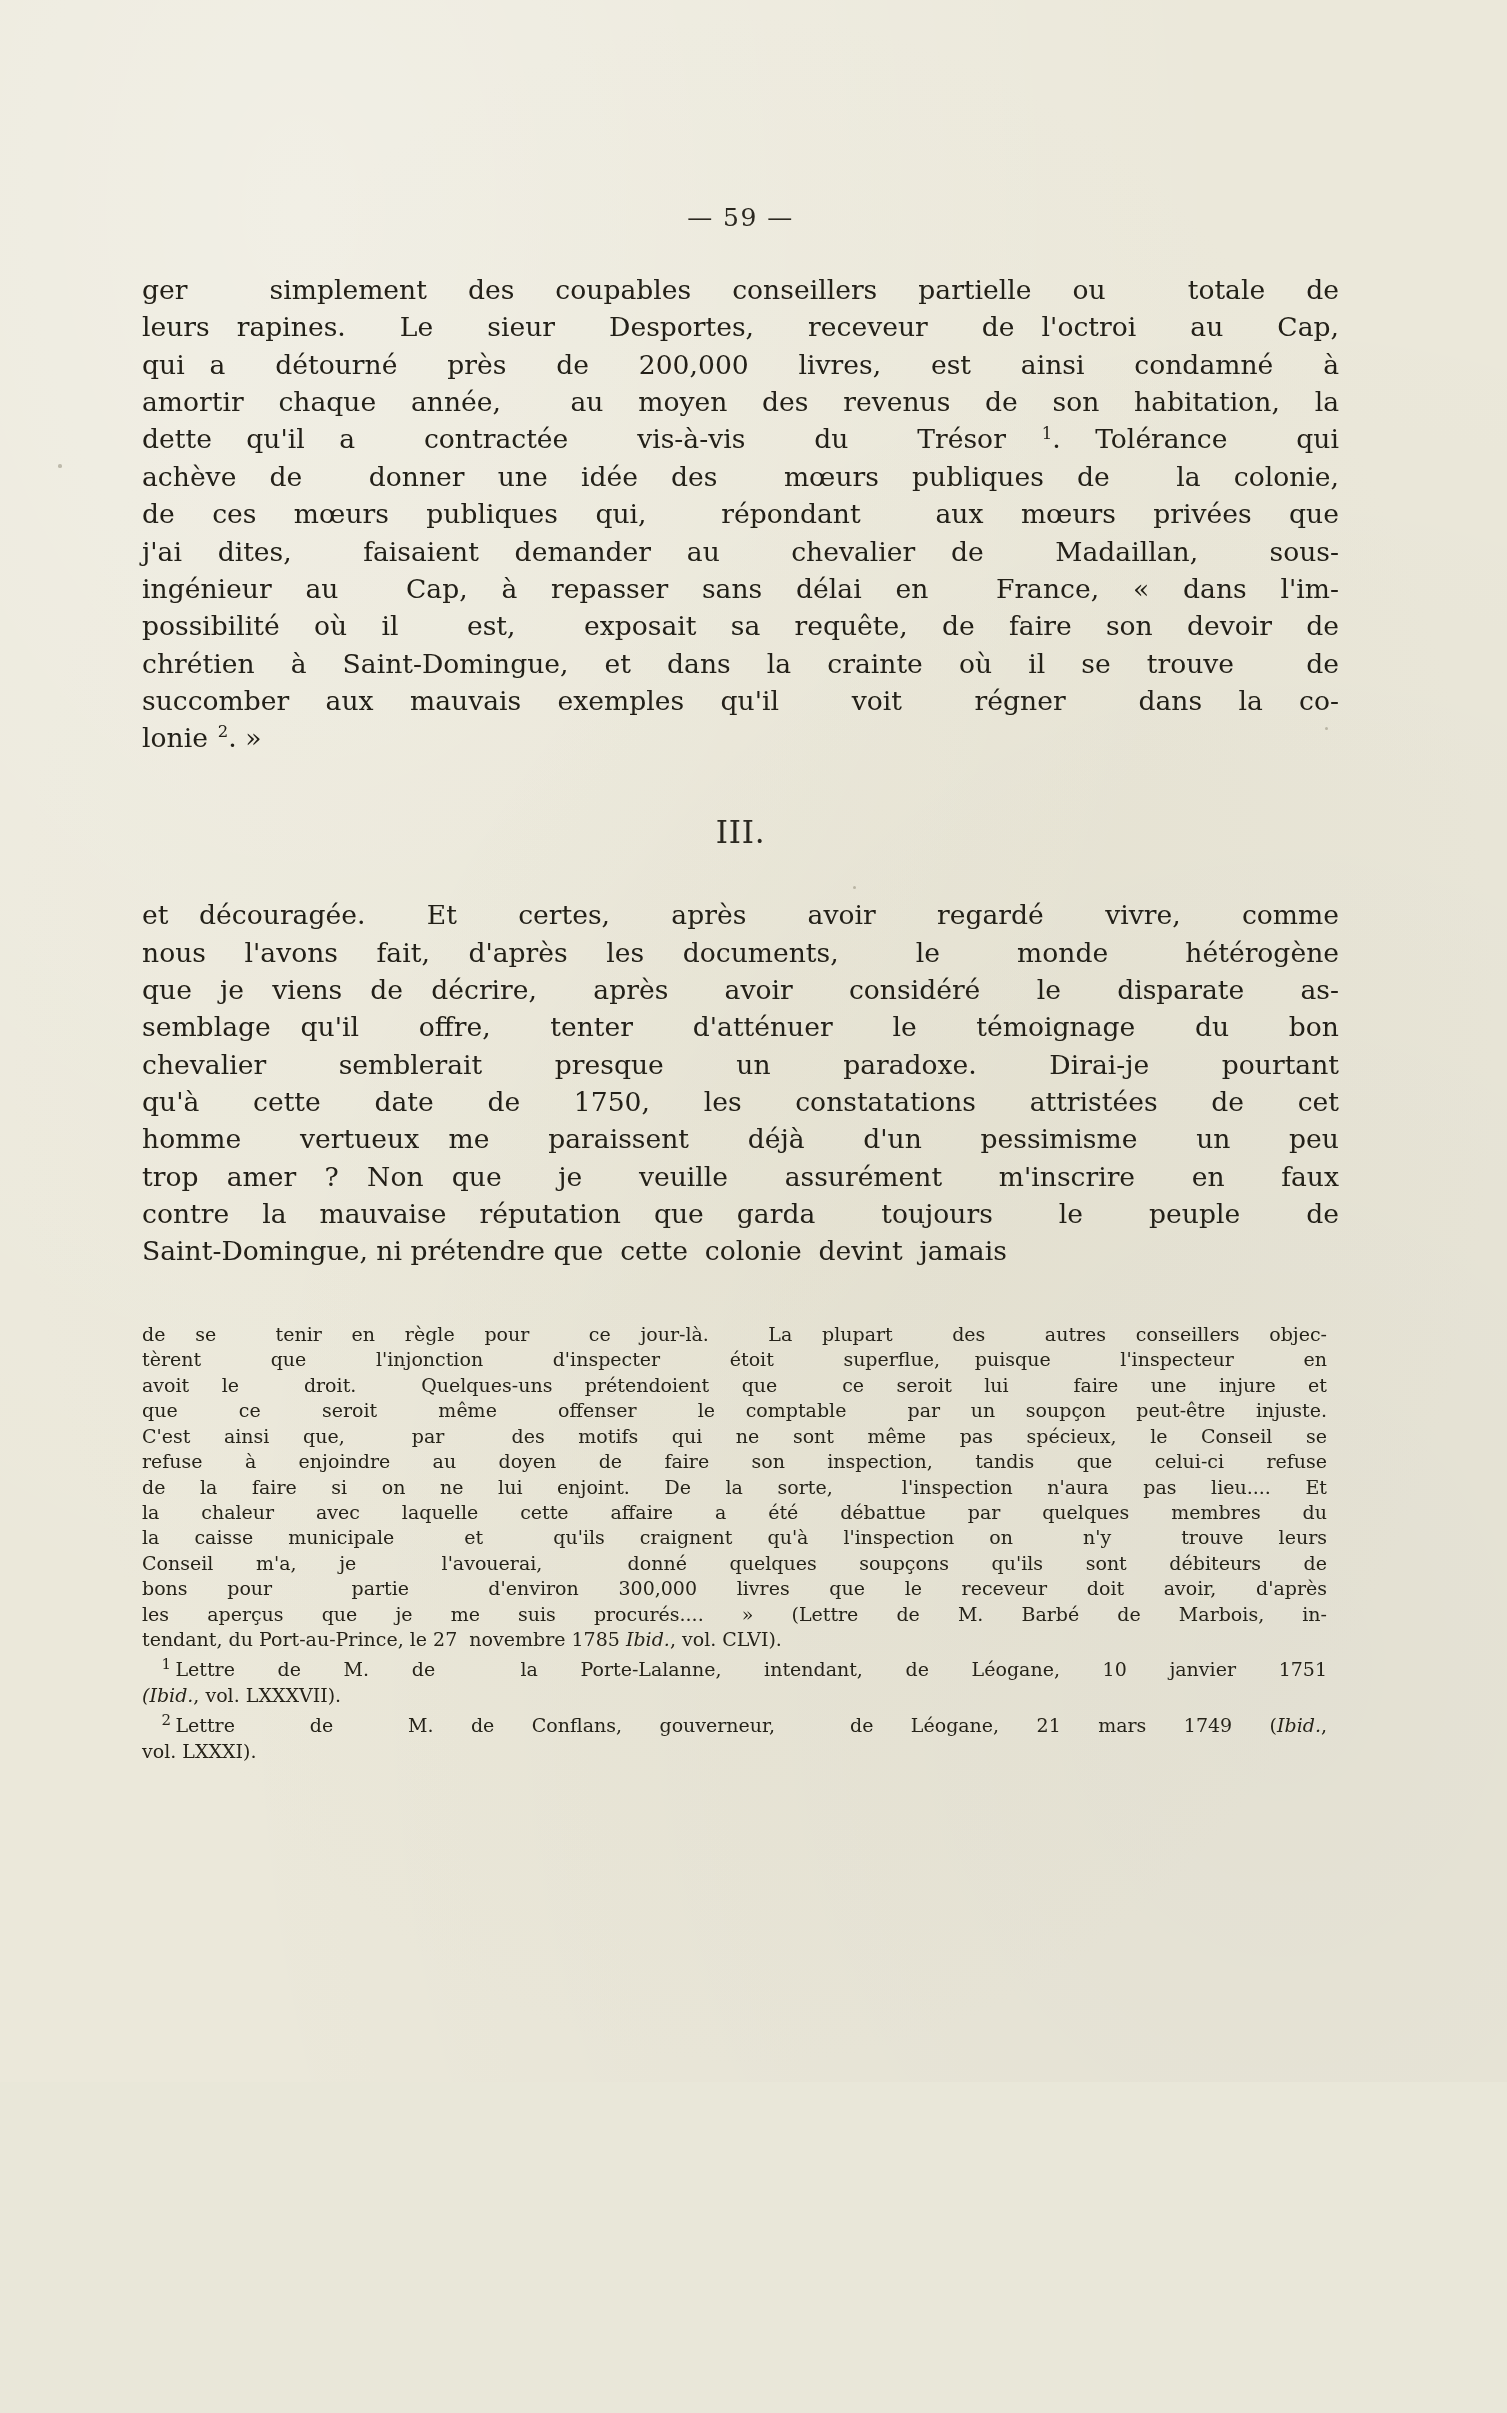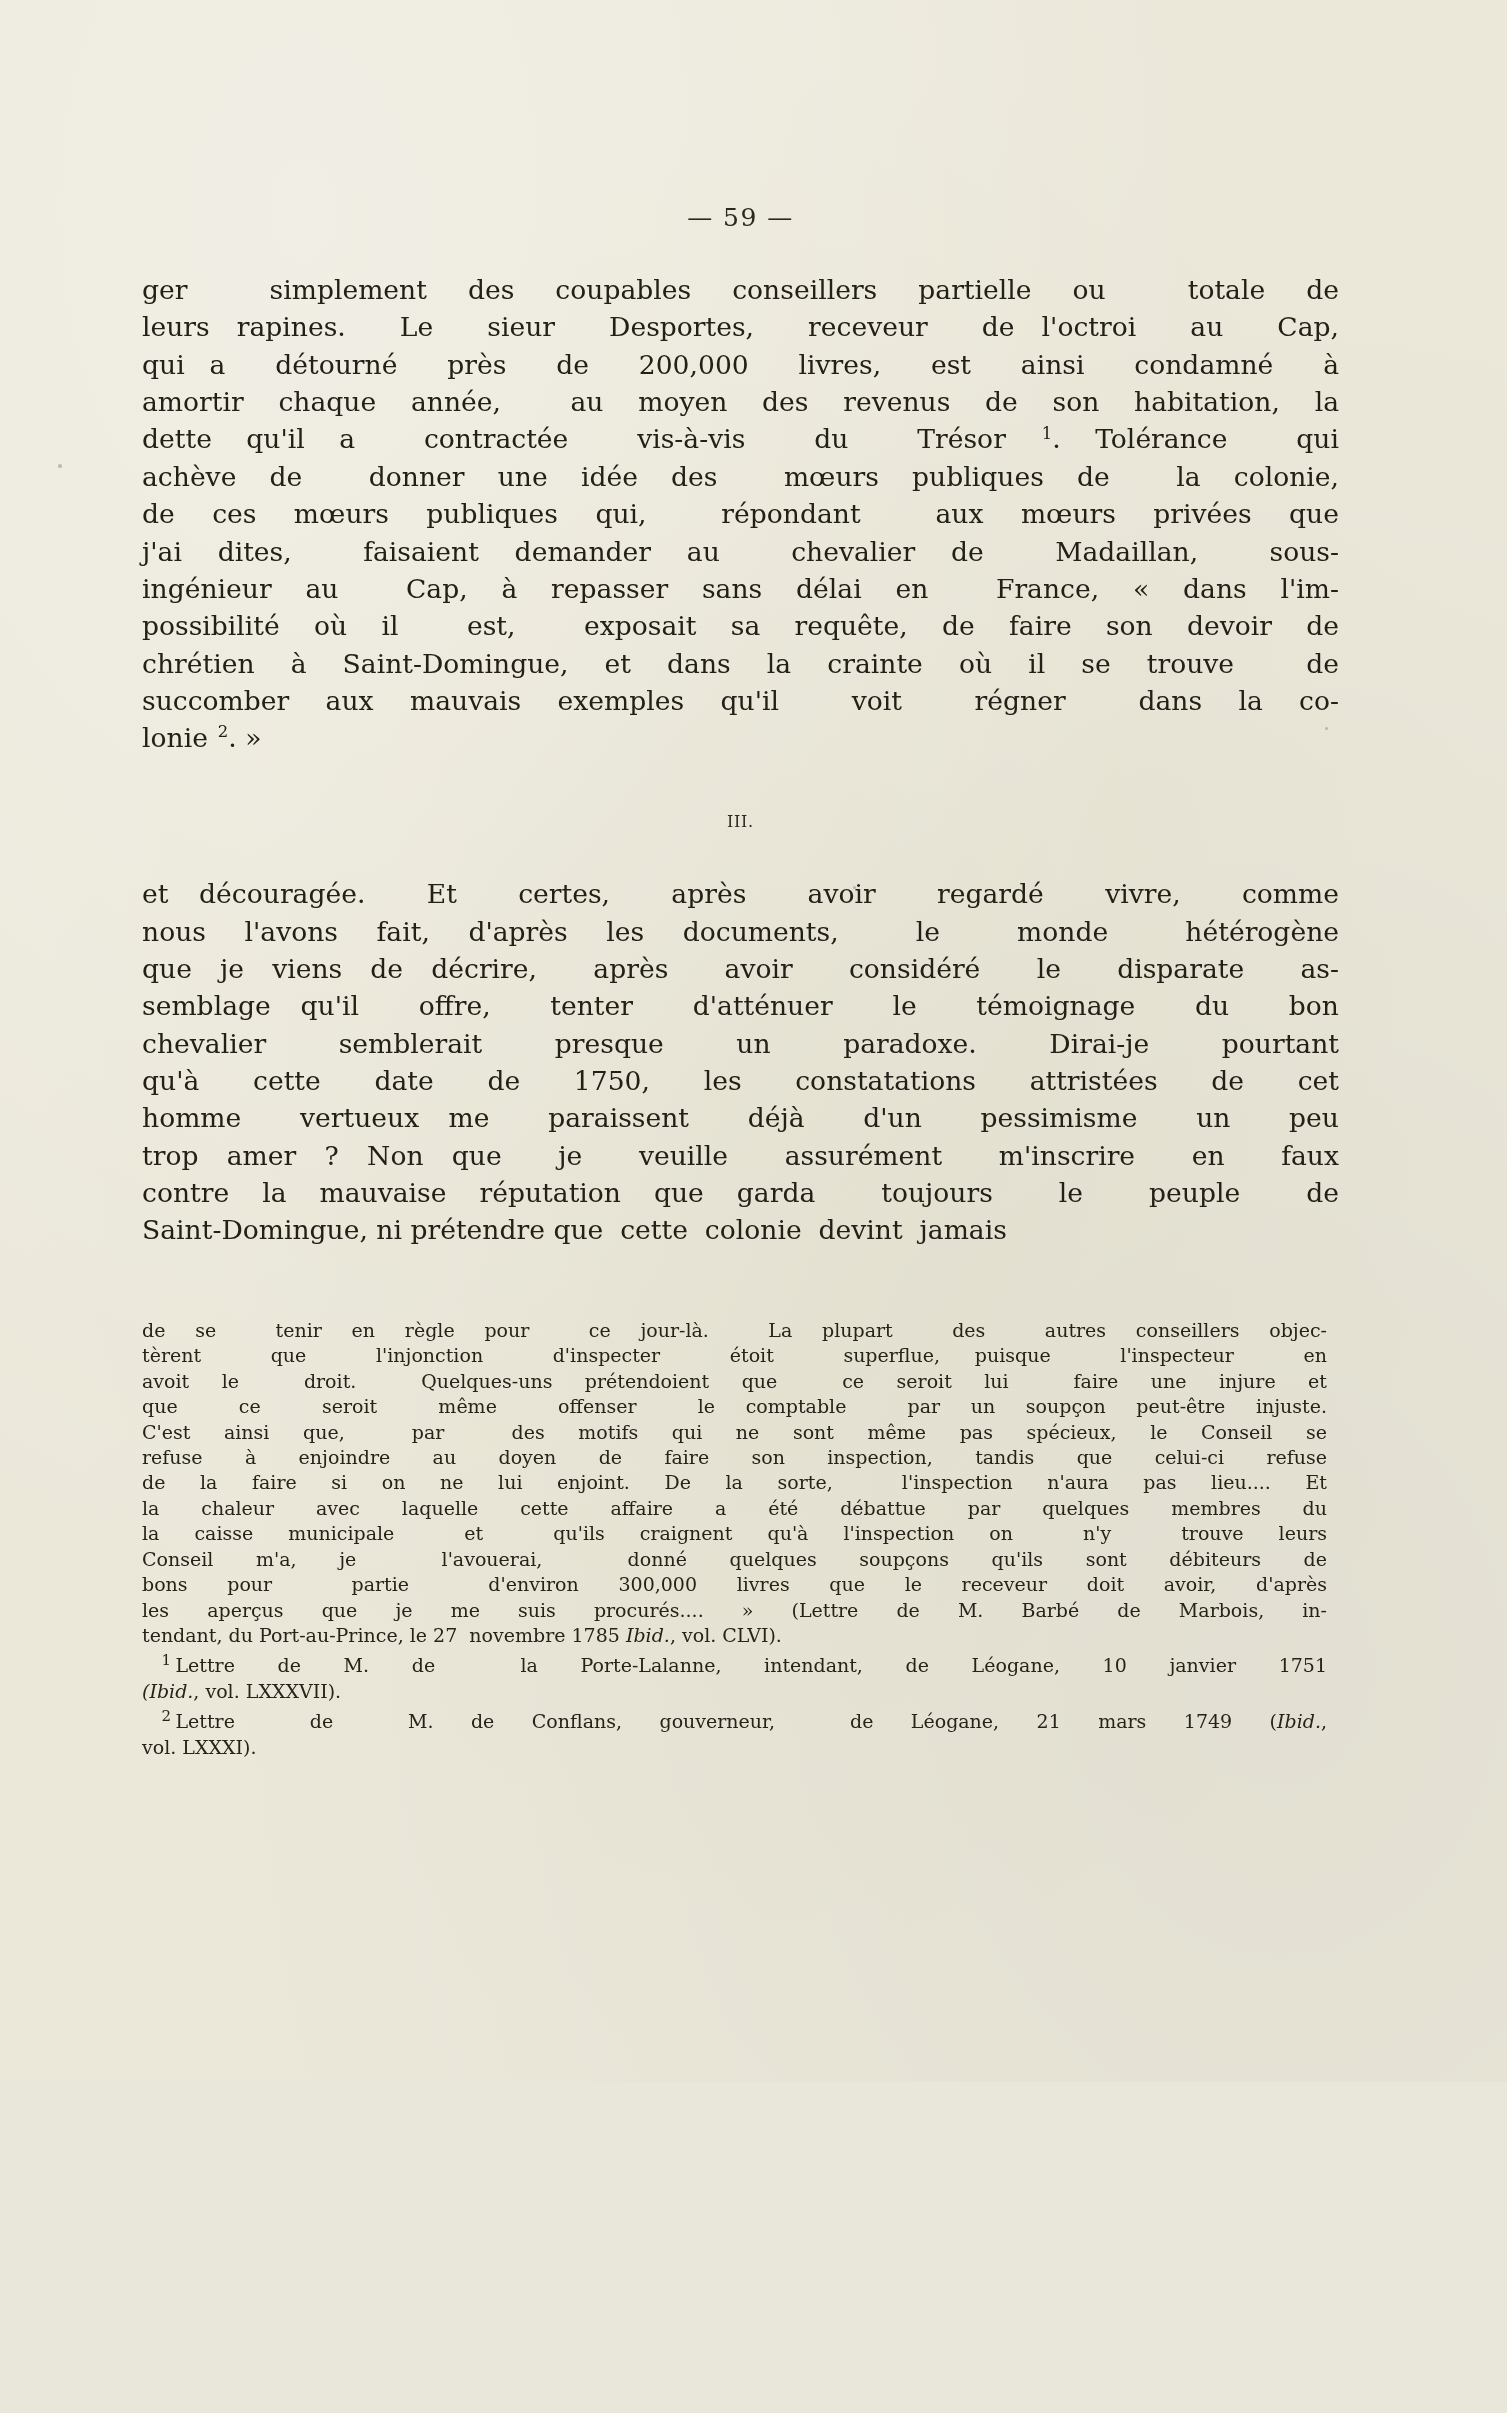--- a/index.html
+++ b/index.html
@@ -61,34 +61,34 @@
     text-align: justify;
     text-align-last: justify;
     white-space: pre-wrap;
   }
   .ln.last {
     text-align-last: left;
   }
 
   .section-num {
     text-align: center;
-    font-size: 16px;
+    font-size: 31px;
     letter-spacing: 0.7px;
     margin-top: 54px;
     margin-bottom: 42px;
     color: #2b2820;
   }
 
   .indent-first {
     display: inline-block;
     width: 40px;
   }
 
   .notes {
-    margin-top: 69px;
+    margin-top: 52px;
     font-size: 19px;
     line-height: 1.34;
     text-align: justify;
     color: #262319;
     width: 1185px;
   }
   .notes .ln {
     text-align: justify;
     text-align-last: justify;
   }

